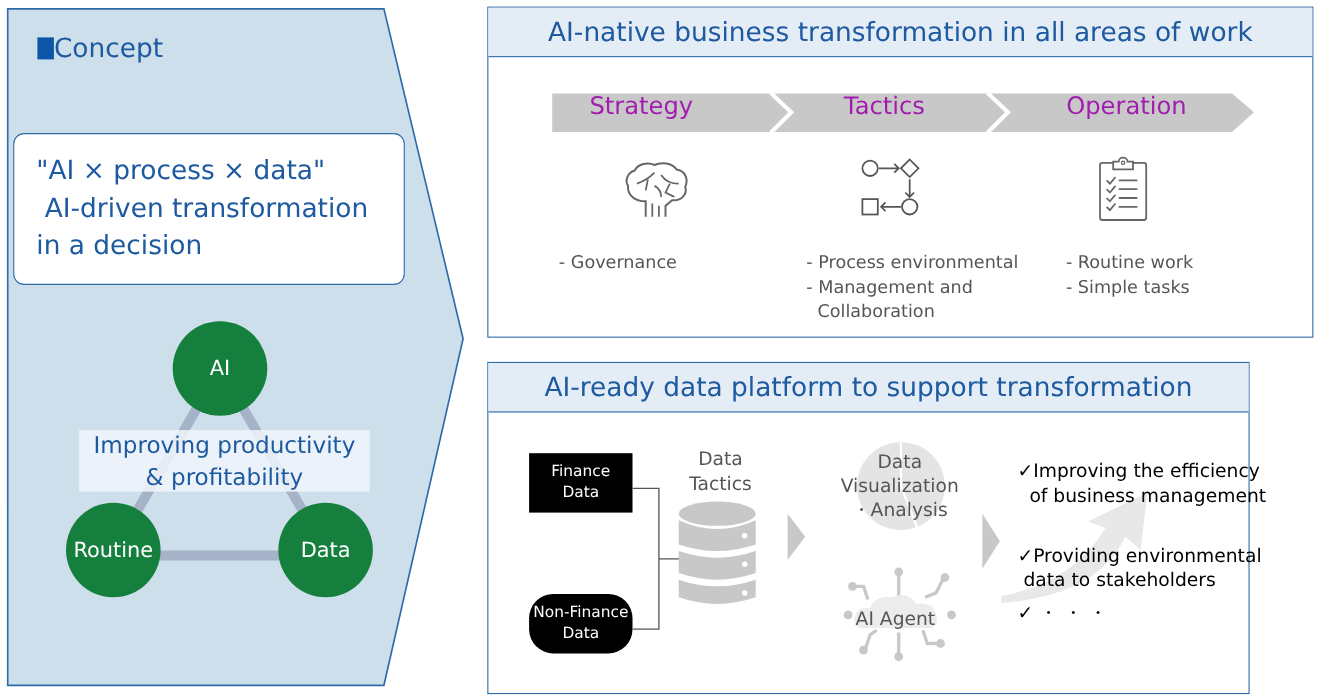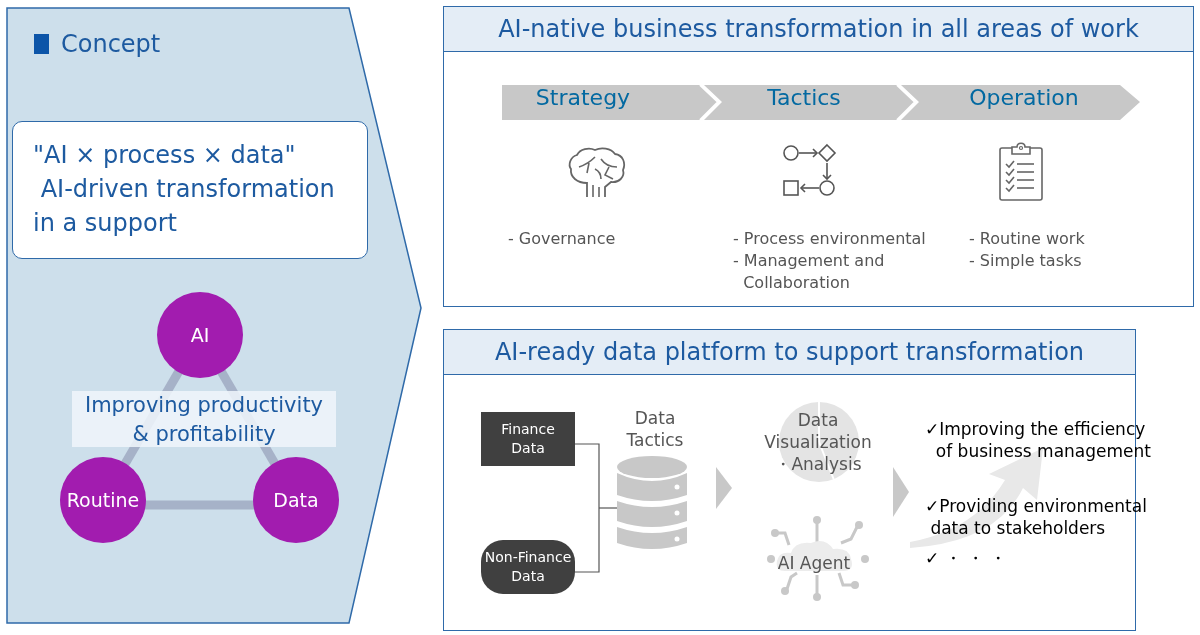--- a/index.html
+++ b/index.html
@@ -1,35 +1,35 @@
 <!DOCTYPE html>
 <html><head>
 <meta charset="utf-8">
 <style>
   html, body { margin:0; padding:0; background:#ffffff; }
   body { width:1200px; height:635px; position:relative; overflow:hidden;
          font-family:"DejaVu Sans", sans-serif; color:#555; }
   .abs { position:absolute; }
   #concept-bg { position:absolute; left:0; top:0; width:440px; height:635px; }
-  .concept-title { left:34px; top:30px; font-size:24px; color:#1d5aa0; display:flex; align-items:center; gap:12px; }
+  .concept-title { left:34px; top:30px; font-size:24px; color:#1d5aa0; display:flex; align-items:center; gap:0; }
   .concept-title .sq { width:15px; height:20px; background:#0c55a8; display:inline-block; }
   .concept-box { left:12px; top:121px; width:356px; height:138px; background:#fff; border:1px solid #2f6aa9;
                  border-radius:10px; box-sizing:border-box; padding:16px 20px; font-size:24px; line-height:34px; color:#1d5aa0; }
   .concept-box div { white-space:pre; }
-  .node { position:absolute; width:86px; height:86px; border-radius:50%; background:#a21caf; color:#fff;
+  .node { position:absolute; width:86px; height:86px; border-radius:50%; background:#15803d; color:#fff;
           font-size:19px; display:flex; align-items:center; justify-content:center;text-align:right; }
   .center-label { left:72px; top:391px; width:264px; height:56px; background:rgba(240,246,252,0.85);
                   color:#1d5aa0; font-size:21px; line-height:29px; text-align:center; }
   .panel { position:absolute; left:443px; border:1.5px solid #2f6aa9; box-sizing:border-box; background:#fff; }
   .panel-head { height:44px; background:#e4edf6; border-bottom:1.5px solid #2f6aa9; color:#1d5aa0;
                 font-size:24px; display:flex; align-items:center; justify-content:center; }
-  .chev-label { position:absolute; top:85px; color:#0369a1; font-size:22px; text-align:center; }
+  .chev-label { position:absolute; top:85px; color:#a21caf; font-size:22px; text-align:center; }
   .bullets { position:absolute; font-size:16px; line-height:22px; color:#555; }
   .bullets div { white-space:pre; }
-  .gray-box { position:absolute; width:94px; height:54px; background:#404040; color:#fff; font-size:14px;
+  .gray-box { position:absolute; width:94px; height:54px; background:#000000; color:#fff; font-size:14px;
               line-height:19px; text-align:center; display:flex; flex-direction:column; justify-content:center; }
   .label-gray { position:absolute; font-size:17px; line-height:22px; text-align:center; color:#555; }
   .result { position:absolute; font-size:17px; line-height:22px; color:#000000; }
   .result div { white-space:pre; }
 </style>
 </head>
 <body>
 
 <svg id="concept-bg" viewBox="0 0 440 635">
   <polygon points="7,8 349,8 421,308 349,623 7,623" fill="#cddfeb" stroke="#2f6aa9" stroke-width="1.5"></polygon>
@@ -40,21 +40,21 @@
 </svg>
 
 <div class="abs concept-title">
   <span class="sq"></span>
   <span>Concept</span>
 </div>
 
 <div class="abs concept-box">
   <div>"AI × process × data"</div>
   <div> AI-driven transformation</div>
-  <div>in a support</div>
+  <div>in a decision</div>
 </div>
 
 <div class="node" style="left:157px;top:292px;">AI</div>
 <div class="node" style="left:60px;top:457px;">Routine</div>
 <div class="node" style="left:253px;top:457px;">Data</div>
 
 <div class="abs center-label">
   <div>Improving productivity</div>
   <div>&amp; profitability</div>
 </div>

